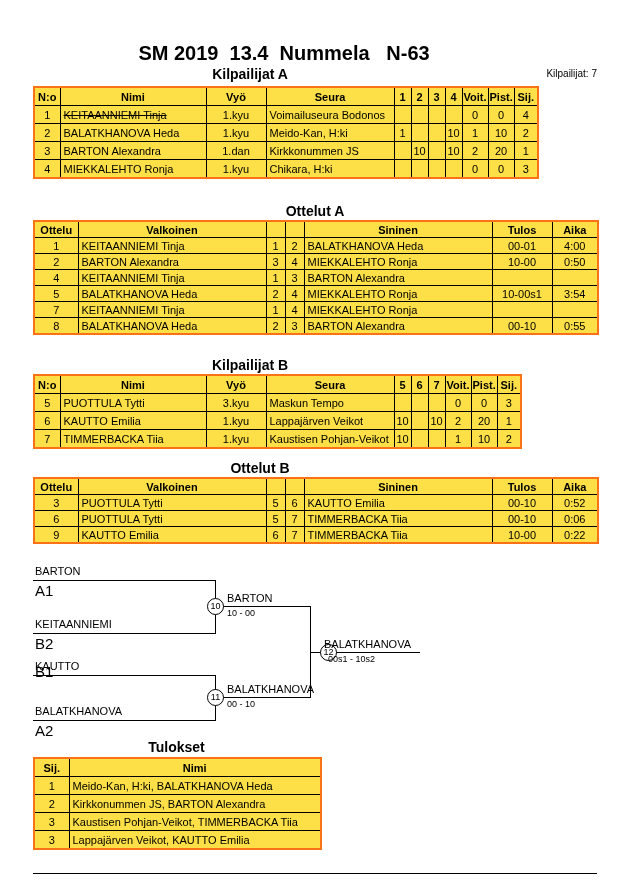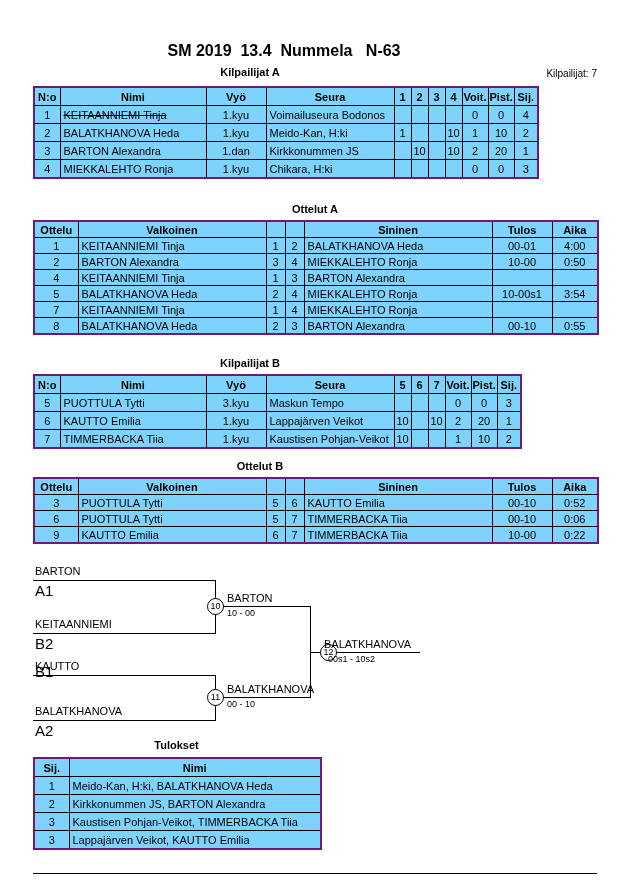--- a/index.html
+++ b/index.html
@@ -3,27 +3,27 @@
 <meta charset="utf-8">
 <style>
   html, body { margin:0; padding:0; }
   body {
     width:630px; height:891px; position:relative;
     background:#ffffff; color:#000000;
     font-family:"Liberation Sans", sans-serif;
   }
   .title {
     position:absolute; top:42px; left:0; width:568px;
-    text-align:center; font-size:16px; font-weight:bold; white-space:pre;
+    text-align:center; font-size:20px; font-weight:bold; white-space:pre;
   }
-  .heading { position:absolute; font-size:11px; font-weight:bold; text-align:center; }
+  .heading { position:absolute; font-size:14px; font-weight:bold; text-align:center; }
   .comp-count { position:absolute; top:68px; right:33px; font-size:10px; }
   table.tbl {
     position:absolute; border-collapse:collapse; table-layout:fixed;
-    border:2px solid #701a75; background:#7dd3fc;
+    border:2px solid #f97316; background:#fde047;
   }
   .tbl th, .tbl td {
     border:1px solid #000; font-size:11px; padding:0 3px;
     white-space:nowrap; overflow:hidden;
   }
   .tbl th { font-weight:bold; text-align:center; }
   .tbl-k th, .tbl-k td { height:17px; }
   .tbl-o th, .tbl-o td { height:15px; }
   .tight { padding:0 1px !important; }
   .c { text-align:center; }

